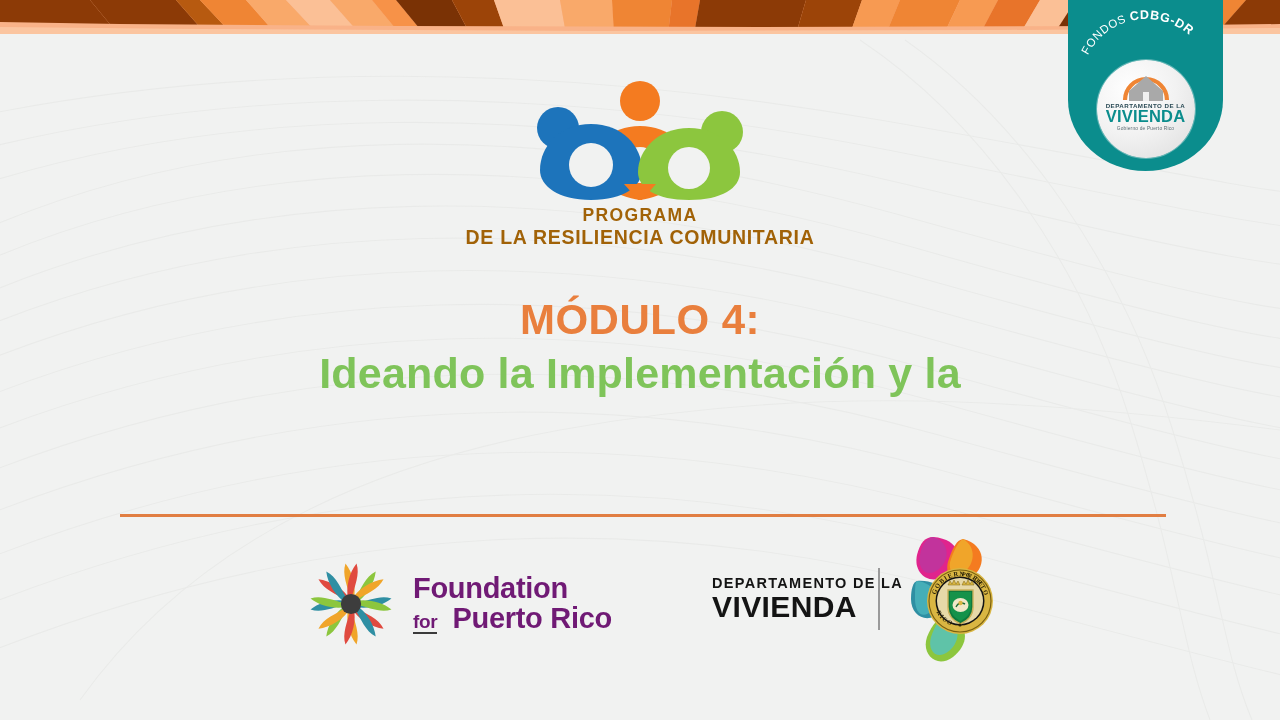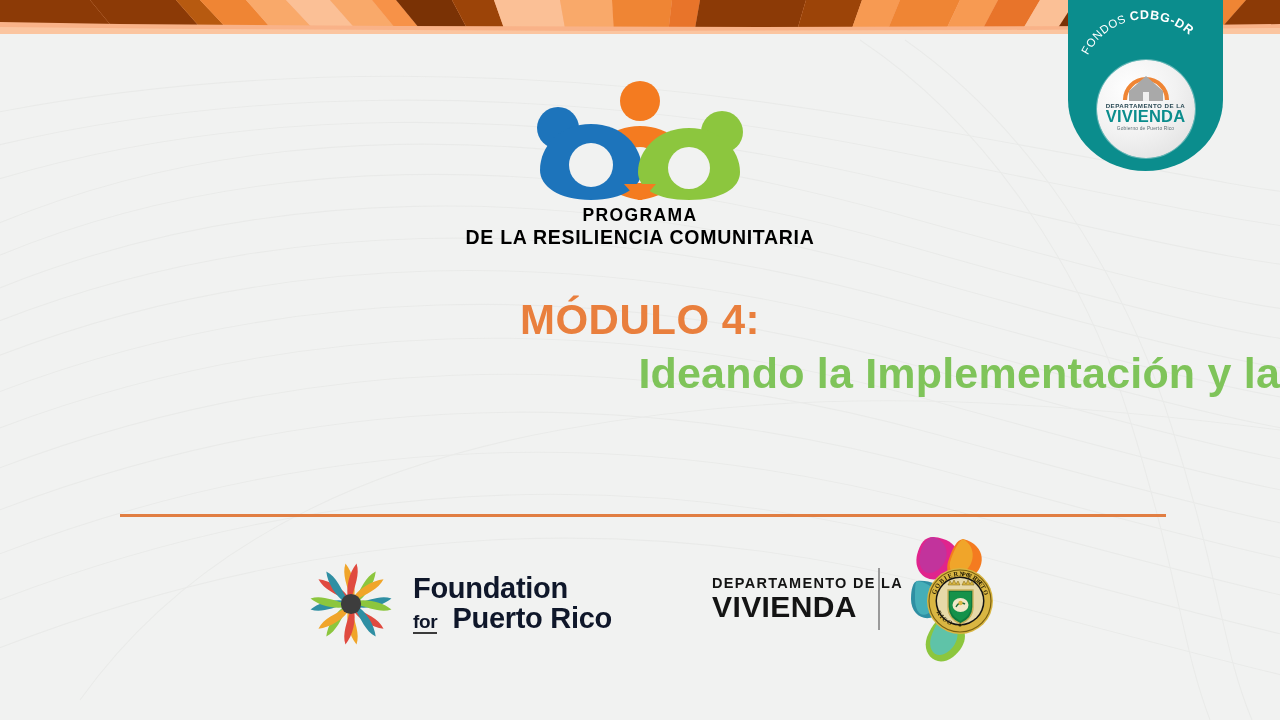--- a/index.html
+++ b/index.html
@@ -73,57 +73,57 @@
   .gob-line{font-size:4.8px;color:#5a6b72;letter-spacing:.2px;margin-top:1px;}
 
   
   .proglogo{
     position:absolute;left:0;right:0;top:80px;
     display:flex;flex-direction:column;align-items:center;
   }
   .proglogo .mark{width:232px;height:120px;display:block;}
   .proglogo .words{
     margin-top:6px;text-align:center;
-    color:#000000;font-weight:bold;
+    color:#a16207;font-weight:bold;
     line-height:1.14;
   }
   .proglogo .w1{font-size:17.5px;letter-spacing:1.4px;}
   .proglogo .w2{font-size:19.5px;letter-spacing:.7px;}
   .proglogo .w3{font-size:19.5px;letter-spacing:.7px;}
 
   
   .titles{
     position:absolute;left:0;right:0;top:298px;
     text-align:center;
   }
   .mod{
     color:#e97f3d;font-weight:bold;font-size:42px;
     letter-spacing:.5px;line-height:1.06;
   }
   .sub{
     color:#7fc45a;font-weight:bold;font-size:43px;
-    letter-spacing:.2px;line-height:1.22;margin-top:4px;text-align:right;
+    letter-spacing:.2px;line-height:1.22;margin-top:4px;
   }
 
   
   .divider{
     position:absolute;left:120px;top:514px;
     width:1046px;height:3px;background:#e17e42;
   }
 
   
   .footer{
     position:absolute;left:0;right:0;top:540px;height:130px;
   }
   .fpr{
     position:absolute;left:305px;top:18px;
     display:flex;align-items:center;gap:16px;
   }
   .fpr .flower{width:92px;height:92px;display:block;}
-  .fpr .fprtext{color:#0f172a;line-height:1.02;}
+  .fpr .fprtext{color:#701a75;line-height:1.02;}
   .fpr .l1{font-size:29px;font-weight:bold;letter-spacing:-.3px;}
   .fpr .l2{font-size:29px;font-weight:bold;letter-spacing:-.3px;display:flex;align-items:baseline;gap:15px;}
   .fpr .forword{
     font-size:19px;font-weight:bold;
     border-bottom:2px solid #3b3b3b;line-height:1.05;
   }
   .dv{
     position:absolute;left:712px;top:36px;
     color:#141414;line-height:1.02;
   }

